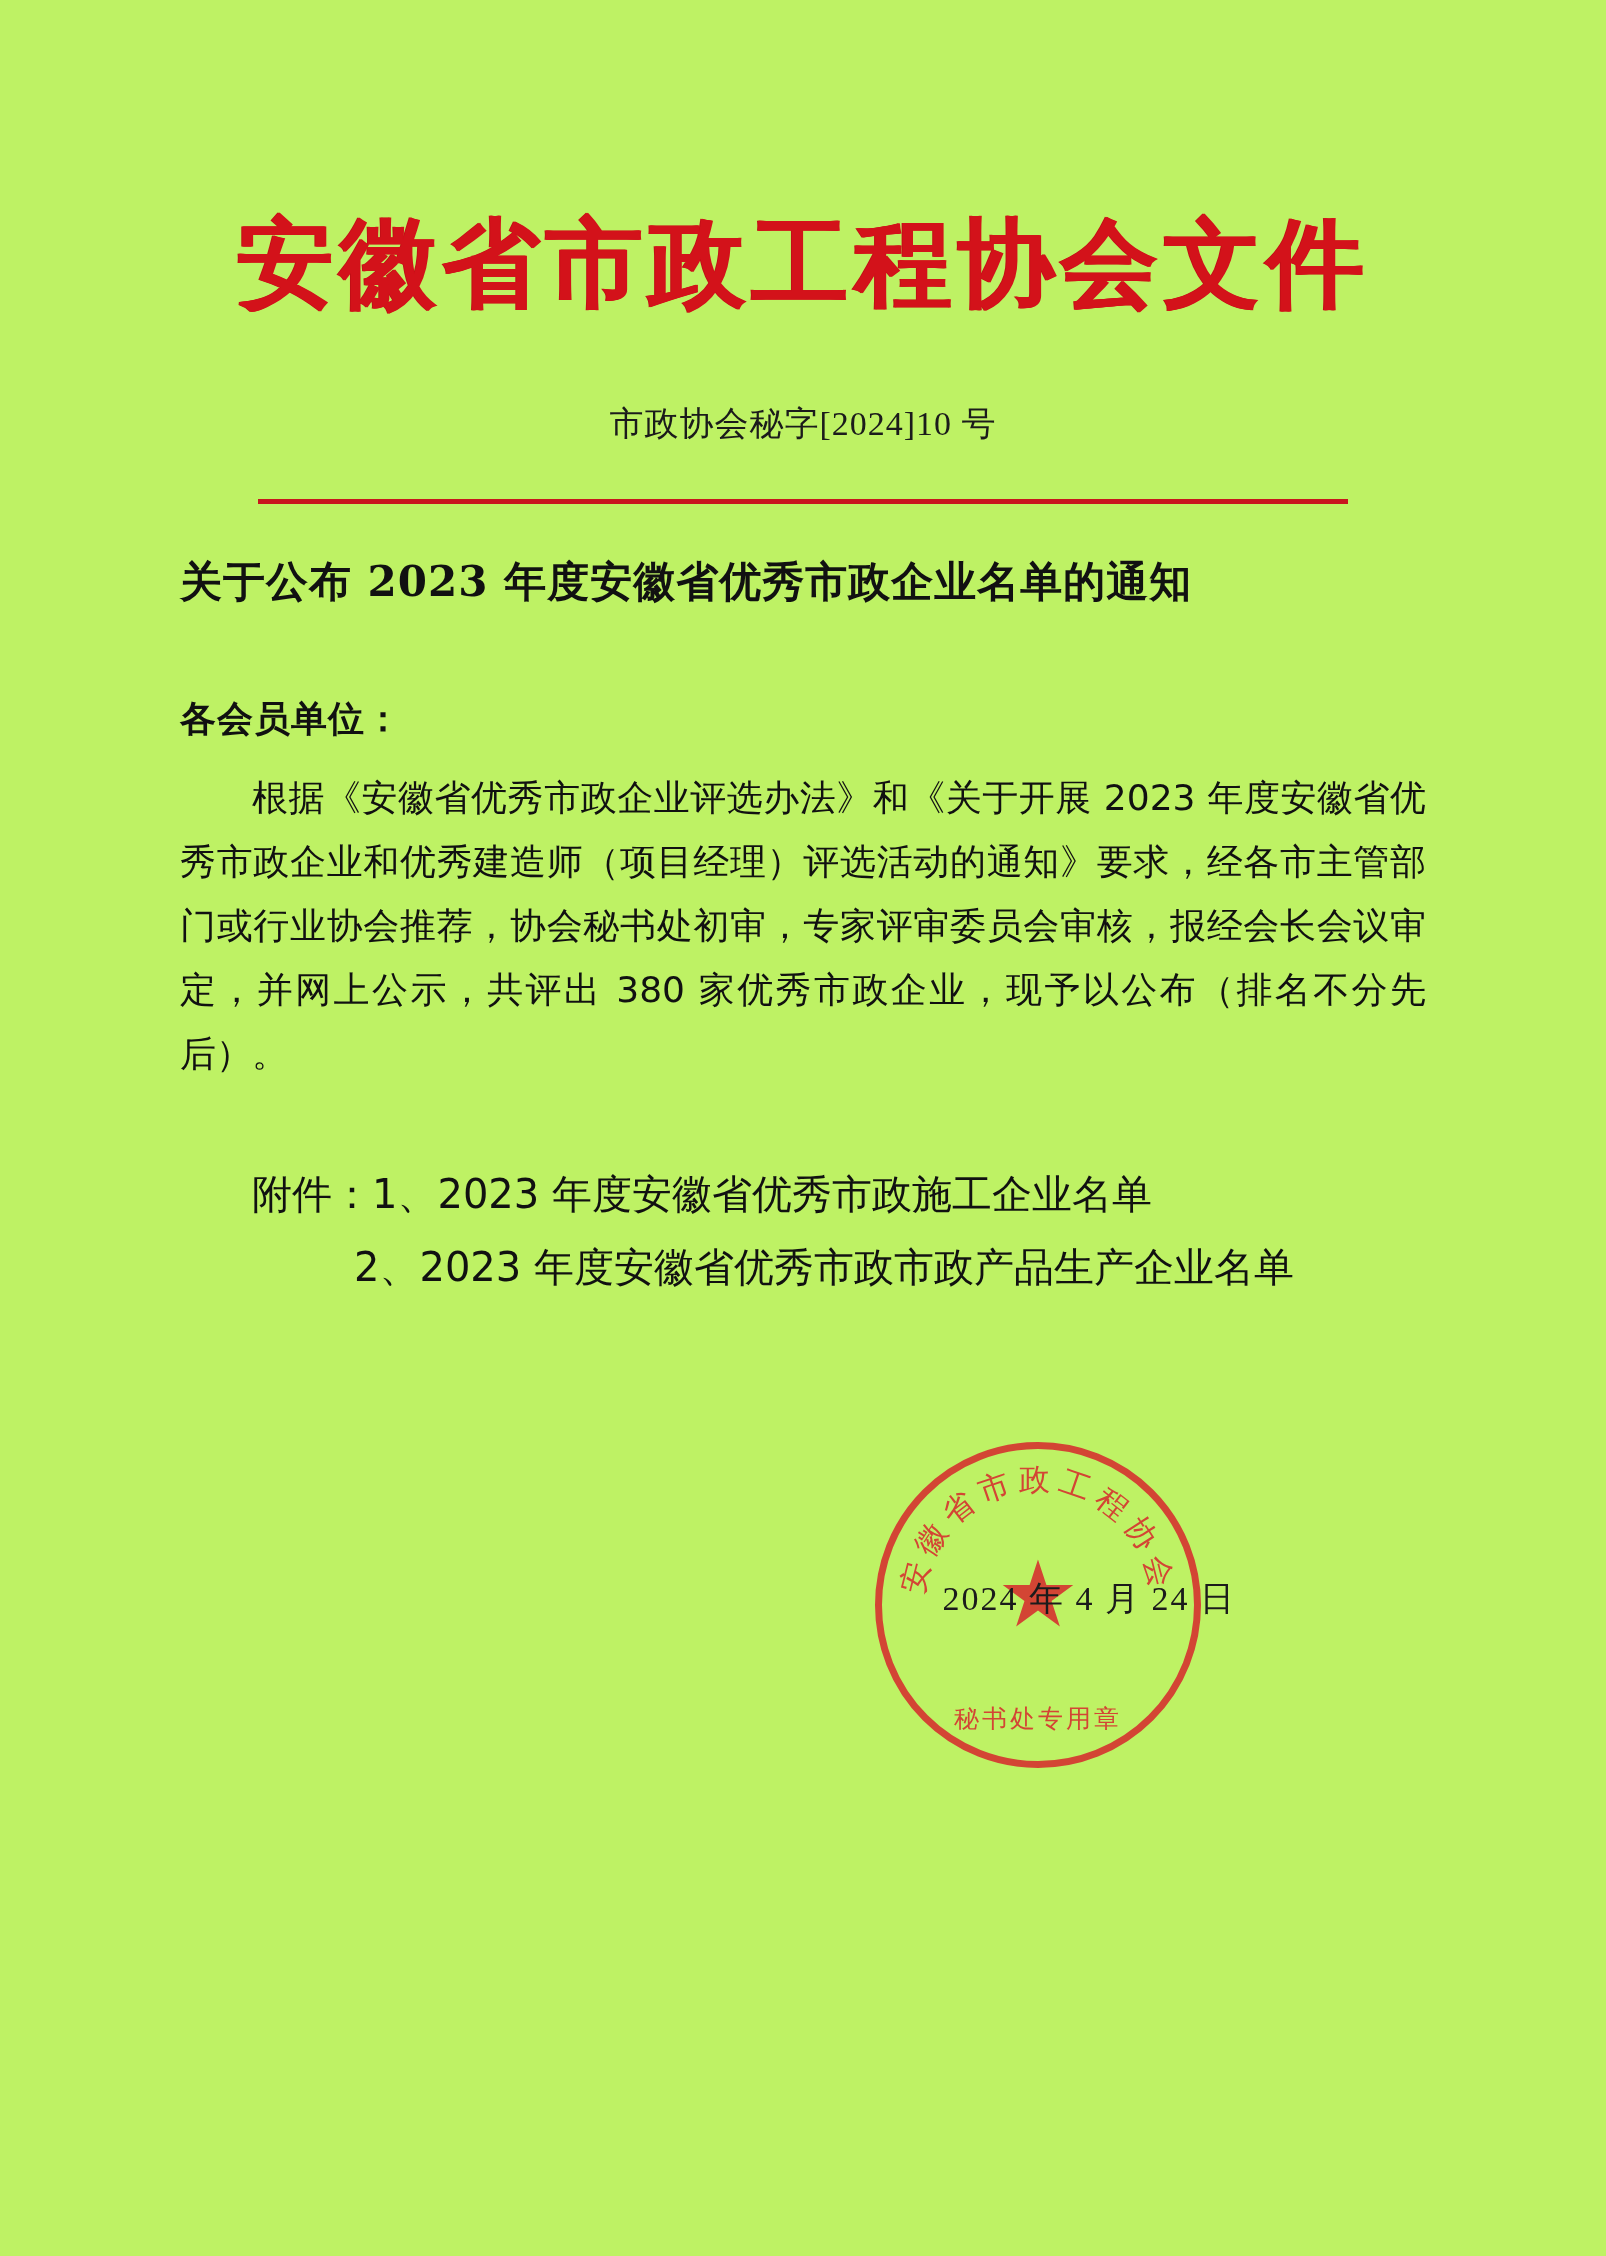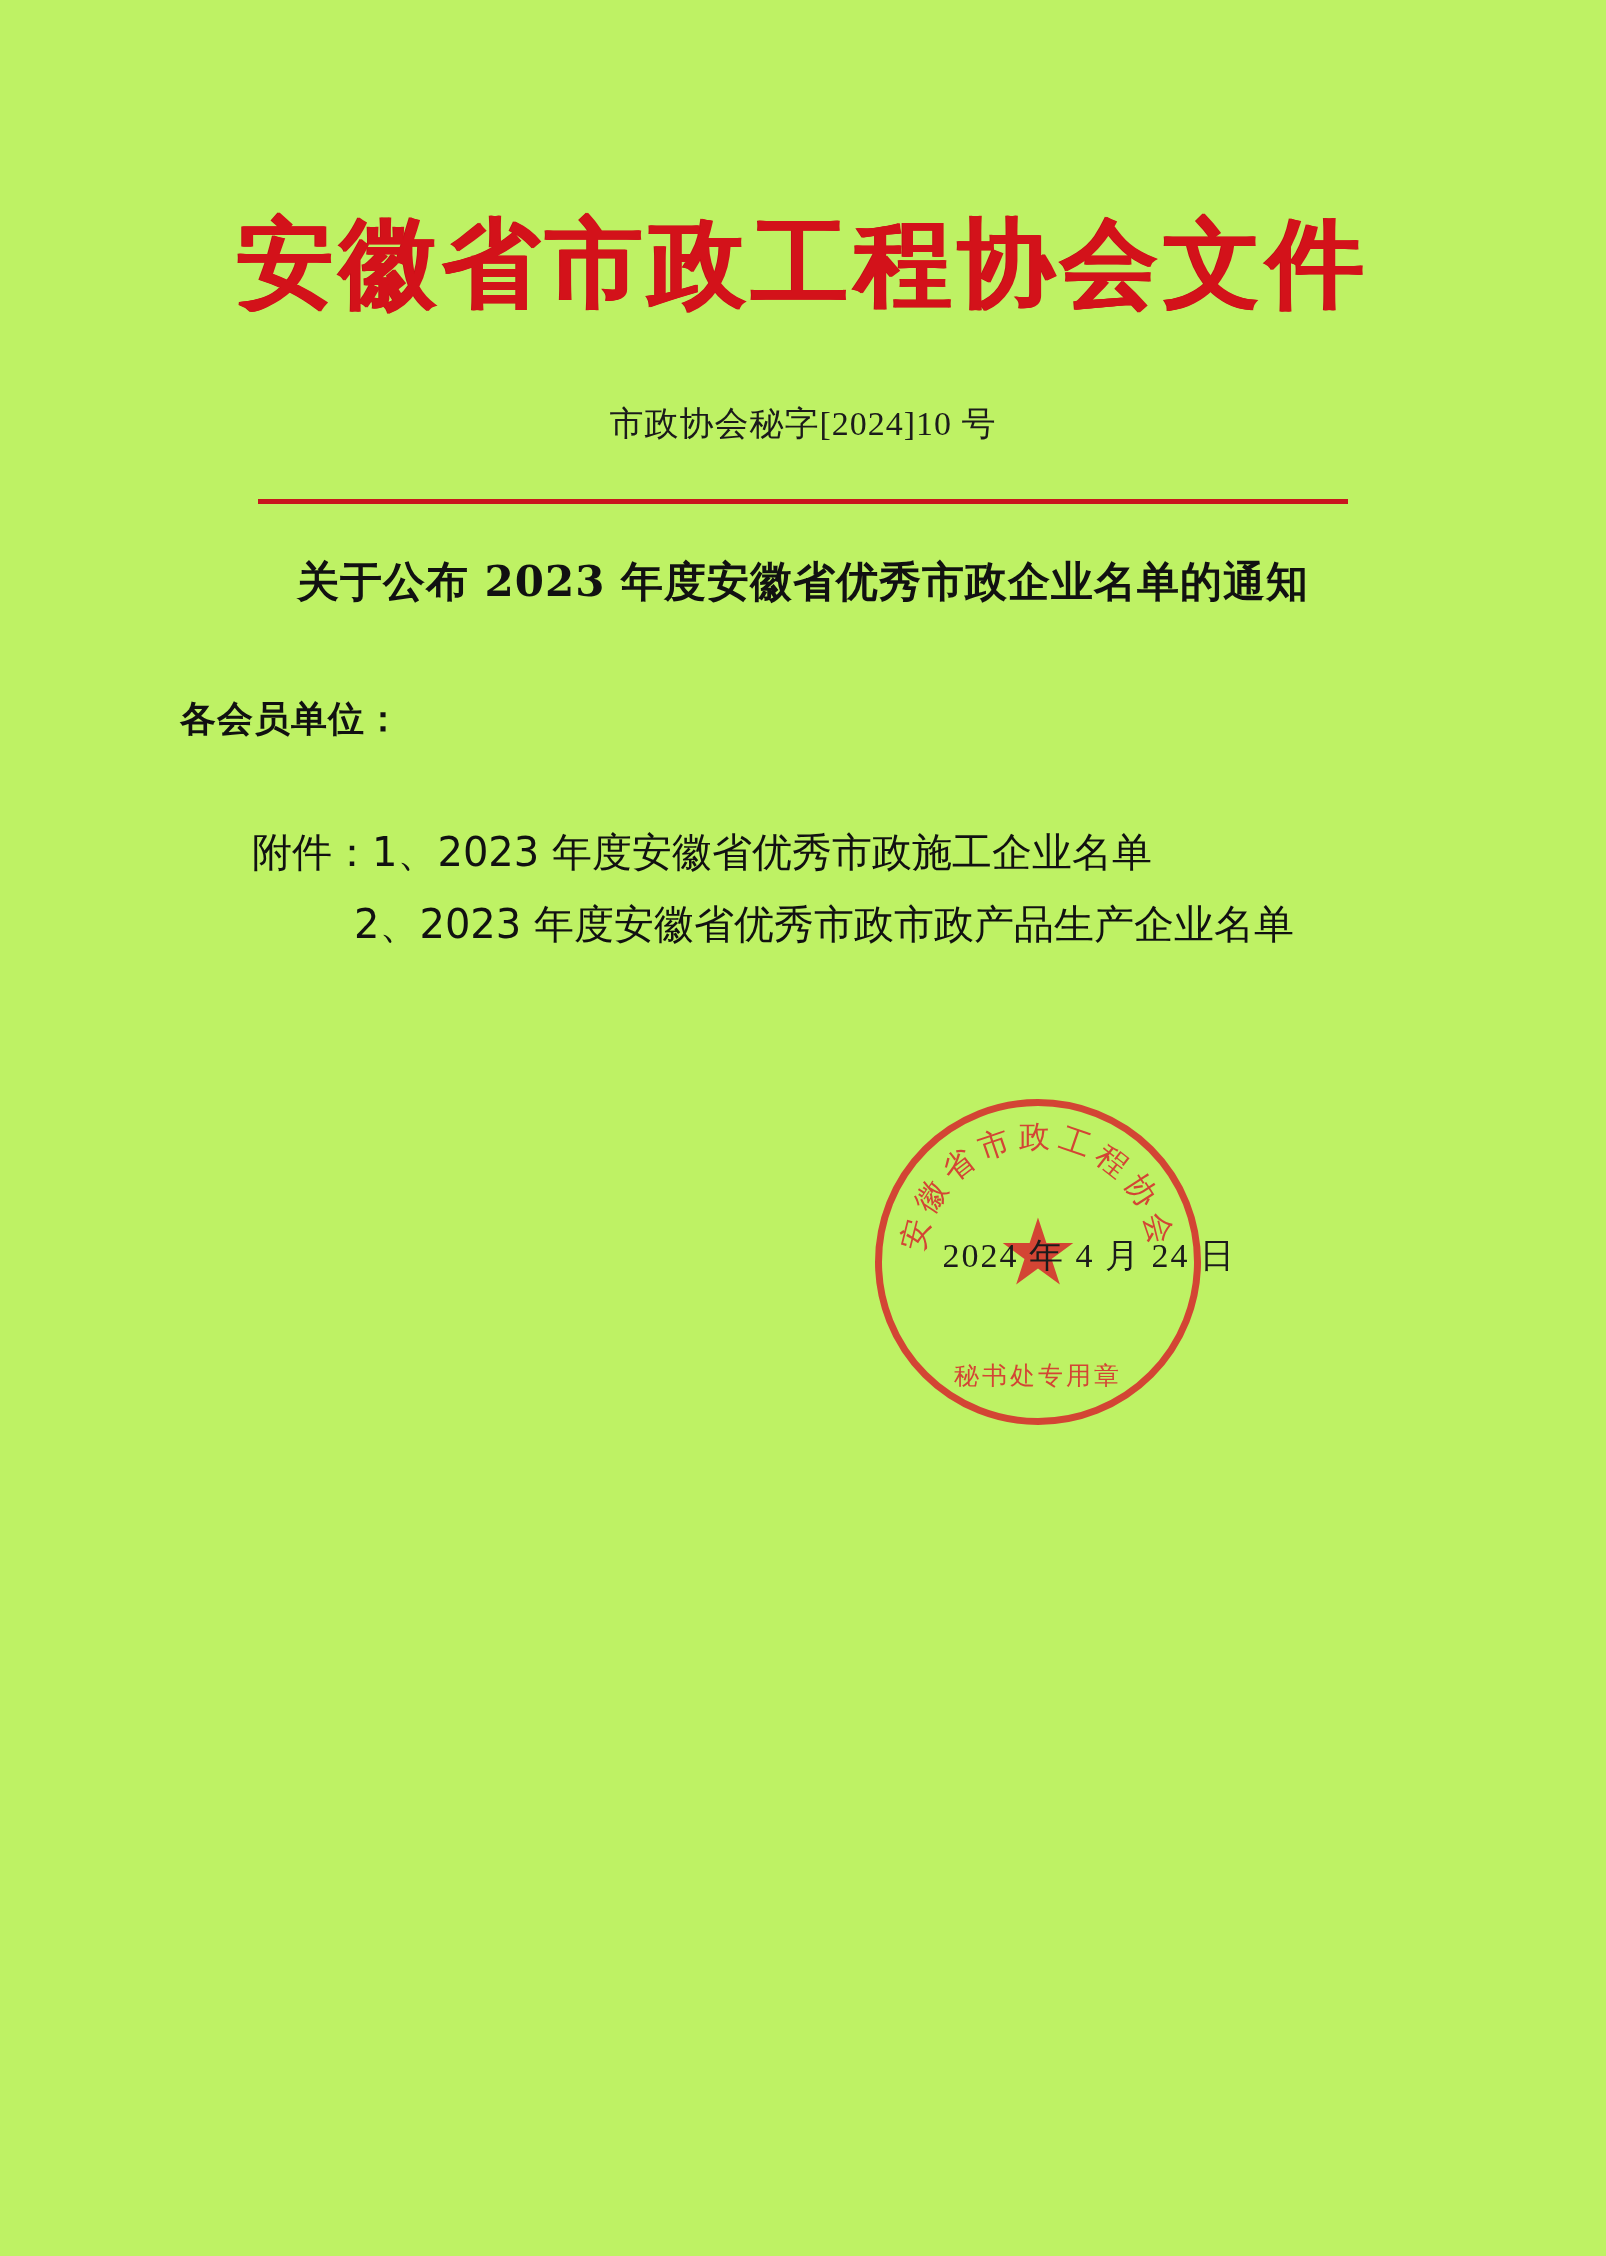--- a/index.html
+++ b/index.html
@@ -52,21 +52,21 @@
   
   .red-rule {
     margin: 52px auto 0 auto;
     width: 1090px;
     height: 5px;
     background: #c8161d;
   }
 
   
   .doc-title {
-    text-align: center;
+    text-align: left;
     font-size: 42px;
     font-weight: 700;
     letter-spacing: 1px;
     margin-top: 50px;
     color: #111;
     font-family: "DejaVu Serif", serif;
   }
 
   
   .salutation {
@@ -172,20 +172,21 @@
   </div>
 
   <div class="doc-number">市政协会秘字[2024]10 号</div>
 
   <div class="red-rule"></div>
 
   <div class="doc-title">关于公布 2023 年度安徽省优秀市政企业名单的通知</div>
 
   <div class="salutation">各会员单位：</div>
 
+  <div class="body-para">根据《安徽省优秀市政企业评选办法》和《关于开展 2023 年度安徽省优秀市政企业和优秀建造师（项目经理）评选活动的通知》要求，经各市主管部门或行业协会推荐，协会秘书处初审，专家评审委员会审核，报经会长会议审定，并网上公示，共评出 380 家优秀市政企业，现予以公布（排名不分先后）。</div>
 
   <div class="attachments">
     <div class="attach-line">附件：1、2023 年度安徽省优秀市政施工企业名单</div>
     <div class="attach-line indent">2、2023 年度安徽省优秀市政市政产品生产企业名单</div>
   </div>
 
   <div class="sign-block">
 
     <div class="seal">
       <div class="seal-inner">

